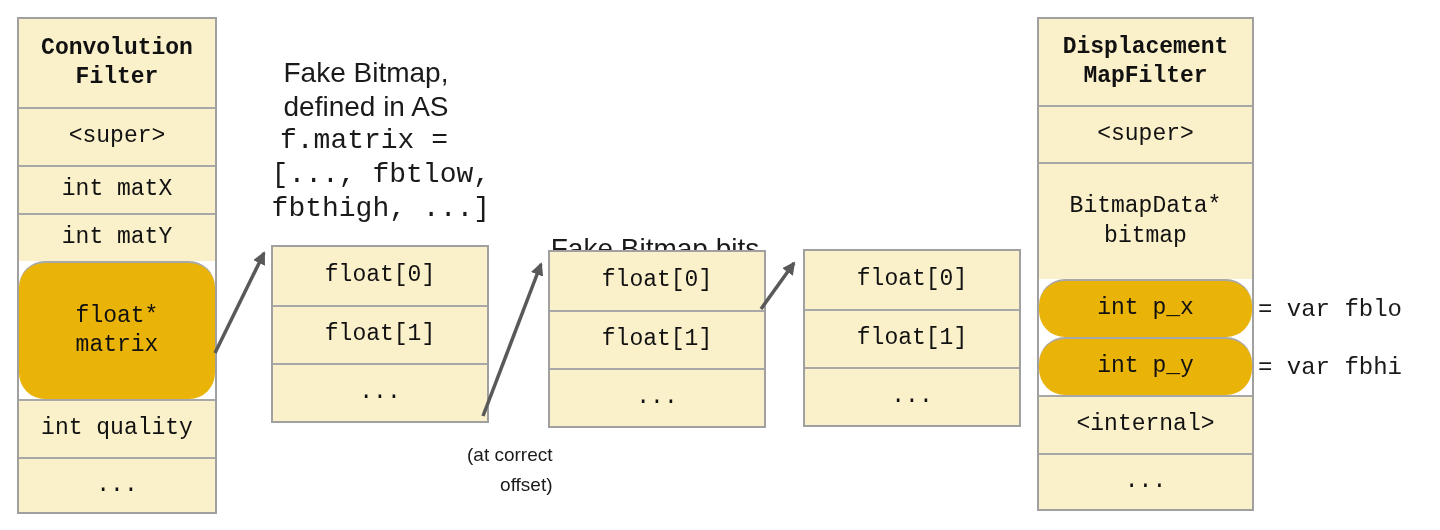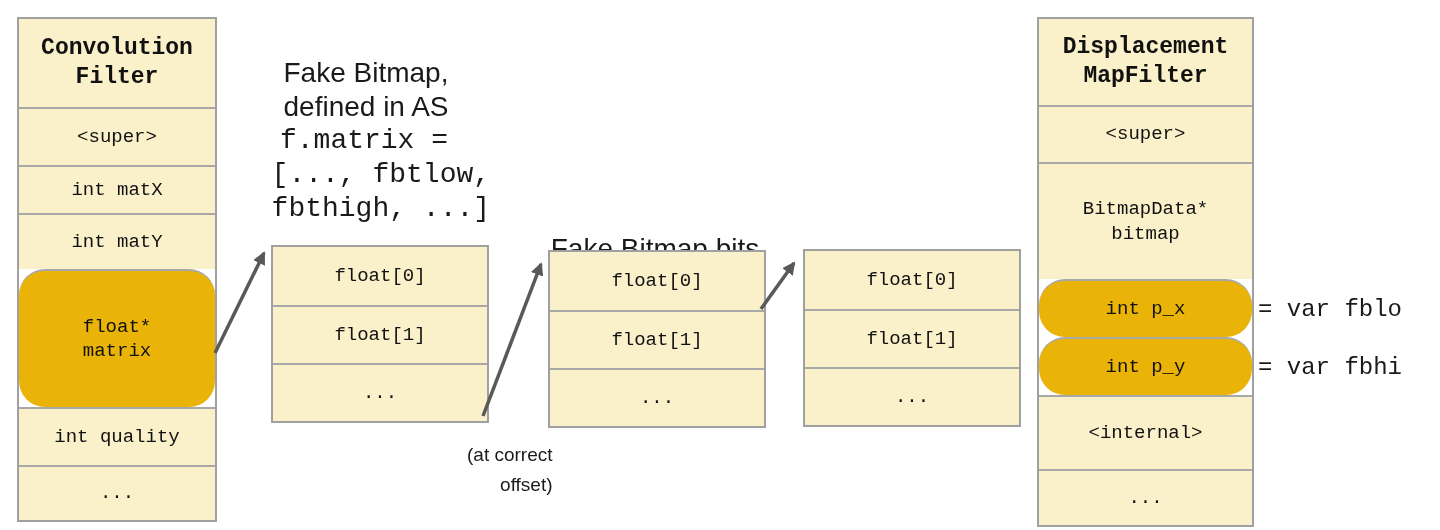--- a/index.html
+++ b/index.html
@@ -9,21 +9,21 @@
   }
   .memtable {
     position:absolute; display:flex; flex-direction:column;
     border:2px solid #A0A0A0; background:#ffffff;
   }
   .memtable .cell {
     box-sizing:border-box; flex:0 0 auto;
     display:flex; align-items:center; justify-content:center;
     background:#FAF0CA; border-top:2px solid #A8A8A8;
     font-family:"Liberation Mono","DejaVu Sans Mono", monospace;
-    font-size:19px; line-height:1.28; color:#111;
+    font-size:23px; line-height:1.28; color:#111;
     text-align:center; white-space:pre-line;
   }
   .memtable .cell:first-child { border-top:none; }
   .cell.header { font-weight:bold; font-size:23px; }
   .cell.purple { background:#eab308;border-radius:26px; }
   .title {
     position:absolute; font-size:28px; line-height:34px; color:#1a1a1a;
     text-align:center; white-space:pre-line;
   }
   .code {
@@ -44,21 +44,21 @@
 </head>
 <body>
 
 <div class="canvas">
 
   <div class="memtable" style="left:17px; top:17px; width:196px;">
     <div class="cell header" style="height:88px">Convolution
 Filter</div>
     <div class="cell" style="height:58px">&lt;super&gt;</div>
     <div class="cell" style="height:48px">int matX</div>
-    <div class="cell" style="height:56px">int matY</div>
+    <div class="cell" style="height:48px">int matY</div>
     <div class="cell purple" style="height:138px">float*
 matrix</div>
     <div class="cell" style="height:58px">int quality</div>
     <div class="cell" style="height:55px">...</div>
   </div>
 
   <div class="title" style="left:236px; top:56px; width:260px;">Fake Bitmap,
 defined in AS</div>
   <div class="code" style="left:238px; top:124px;">f.matrix =
   [..., fbtlow,
@@ -84,21 +84,21 @@
   </div>
 
   <div class="memtable" style="left:1037px; top:17px; width:213px;">
     <div class="cell header" style="height:86px">Displacement
 MapFilter</div>
     <div class="cell" style="height:57px">&lt;super&gt;</div>
     <div class="cell" style="height:117px">BitmapData*
 bitmap</div>
     <div class="cell purple" style="height:58px">int p_x</div>
     <div class="cell purple" style="height:58px">int p_y</div>
-    <div class="cell" style="height:74px">&lt;internal&gt;</div>
+    <div class="cell" style="height:58px">&lt;internal&gt;</div>
     <div class="cell" style="height:56px">...</div>
   </div>
 
   <div class="annotation" style="left:1258px; top:296px;">= var fblo</div>
   <div class="annotation" style="left:1258px; top:354px;">= var fbhi</div>
 
   <div class="note" style="left:467px; top:440px;">(at correct
 offset)</div>
 
   <svg class="arrows" width="1440" height="530" viewBox="0 0 1440 530">

